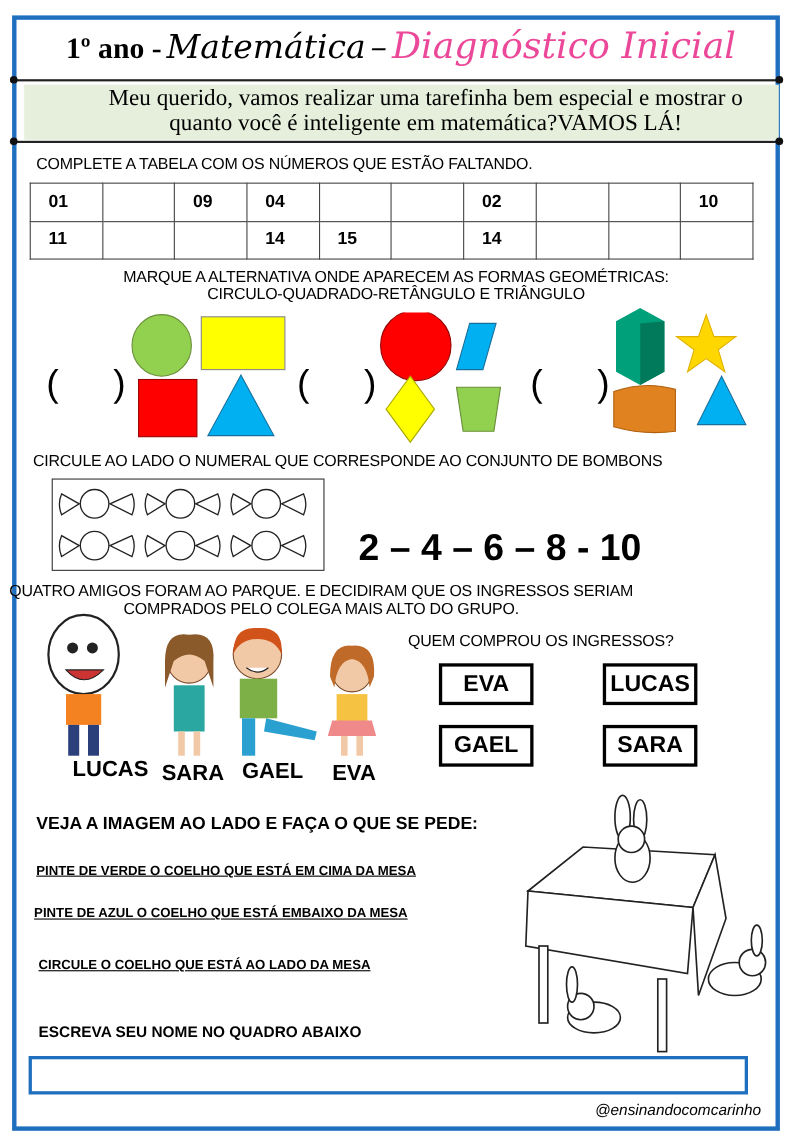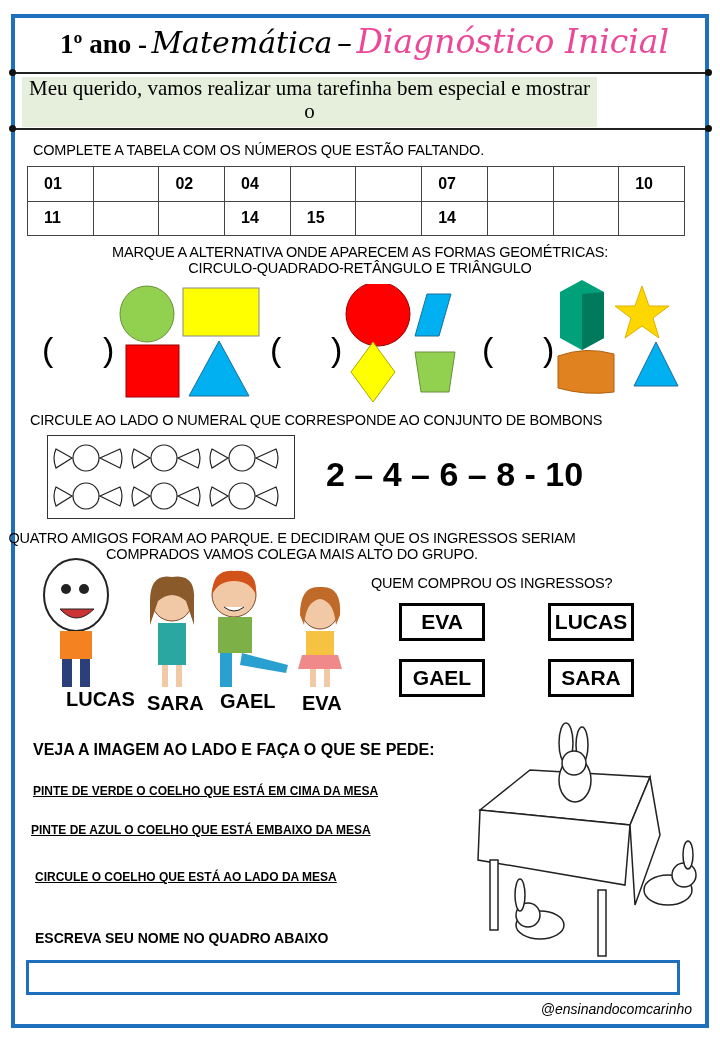--- a/index.html
+++ b/index.html
@@ -5,27 +5,27 @@
   html,body{margin:0;padding:0;background:#fff;}
   body{width:720px;height:1040px;position:relative;overflow:hidden;font-family:"Liberation Sans",sans-serif;color:#000;}
   .frame{position:absolute;left:11px;top:14px;width:698px;height:1014px;border:4px solid #1f6fbf;box-sizing:border-box;}
   .abs{position:absolute;}
   .title{left:60px;top:22px;width:640px;height:50px;white-space:nowrap;}
   .t1{font-family:Liberation Serif, serif;font-weight:bold;font-size:27px;}
   .t2{font-family:"DejaVu Serif",serif;font-style:italic;font-size:30px;}
   .t3{font-family:"DejaVu Serif",serif;font-style:italic;font-size:33px;color:#ec4899;}
   .hline{height:1.5px;background:#222;left:12px;width:697px;}
   .dot{width:7px;height:7px;border-radius:50%;background:#111;}
-  .intro{left:22px;top:77px;width:575px;height:50px;background:#e6efdc;font-family:"Liberation Serif",serif;font-size:21px;line-height:23px;text-align:center;}
+  .intro{left:22px;top:77px;width:642px;height:50px;background:#e6efdc;font-family:"Liberation Serif",serif;font-size:21px;line-height:23px;text-align:center;padding-left:44px;}
   .h{font-weight:normal;font-size:14.5px;letter-spacing:-0.2px;}
   table.nums{position:absolute;left:27px;top:166px;width:658px;height:70px;border-collapse:collapse;}
   table.nums td{border:1.5px solid #444;width:10%;font-weight:bold;font-size:16px;padding-left:16px;box-sizing:border-box;}
   .paren{font-size:34px;}
   .candybox{left:47px;top:435px;width:246px;height:82px;border:1.5px solid #333;}
-  .big{font-weight:bold;font-size:34px;}
+  .big{font-weight:bold;font-size:34px;margin-top:24px;}
   .ansbox{border:3px solid #000;width:86px;height:38px;display:flex;align-items:center;justify-content:center;font-weight:bold;font-size:21px;box-sizing:border-box;}
   .kname{font-weight:bold;font-size:20px;}
   .u{text-decoration:underline;font-weight:bold;font-size:12px;}
   .namebox{left:26px;top:960px;width:654px;height:35px;border:3px solid #1f6fbf;box-sizing:border-box;}
   .credit{right:28px;top:1001px;font-style:italic;font-size:14px;}
 </style>
 </head>
 <body>
 
 <div class="frame"></div>
@@ -36,37 +36,38 @@
   <span class="t2">–</span>
   <span class="t3">Diagnóstico Inicial</span>
 </div>
 
 <div class="abs hline" style="top:72px"></div>
 <div class="abs dot" style="left:9px;top:69px"></div>
 <div class="abs dot" style="left:705px;top:69px"></div>
 
 <div class="abs intro">
   <div>Meu querido, vamos realizar uma tarefinha bem especial e mostrar o</div>
+  <div>quanto você é inteligente em matemática?VAMOS LÁ!</div>
 </div>
 
 <div class="abs hline" style="top:128px"></div>
 <div class="abs dot" style="left:9px;top:125px"></div>
 <div class="abs dot" style="left:705px;top:125px"></div>
 
 <div class="abs h" style="left:33px;top:142px">COMPLETE A TABELA COM OS NÚMEROS QUE ESTÃO FALTANDO.</div>
 <table class="nums">
   <tbody>
       <tr>
     <td>01</td>
     <td></td>
+    <td>09</td>
+    <td>04</td>
+    <td></td>
+    <td></td>
     <td>02</td>
-    <td>04</td>
-    <td></td>
-    <td></td>
-    <td>07</td>
     <td></td>
     <td></td>
     <td>10</td>
   </tr>
   <tr>
     <td>11</td>
     <td></td>
     <td></td>
     <td>14</td>
     <td>15</td>
@@ -146,21 +147,21 @@
           <circle cx="30" cy="14" r="13"></circle>
           <path d="M64,5 L44,14 L64,24 Q68,14 64,5Z"></path>
         </g>
     </g>
   </svg>
 </div>
 <div class="abs big" style="left:326px;top:455px">2 – 4 – 6 – 8 - 10</div>
 
 <div class="abs h" style="left:0;width:584px;top:530px;text-align:center;">
   <div>QUATRO AMIGOS  FORAM AO  PARQUE. E DECIDIRAM QUE OS INGRESSOS SERIAM</div>
-  <div>COMPRADOS VAMOS COLEGA MAIS ALTO DO GRUPO.</div>
+  <div>COMPRADOS PELO COLEGA MAIS ALTO DO GRUPO.</div>
 </div>
 
 <svg class="abs" style="left:38px;top:555px" width="320" height="140">
   <g>
     <ellipse cx="38" cy="40" rx="32" ry="36" fill="#fff" stroke="#222" stroke-width="2"></ellipse>
     <circle cx="28" cy="34" r="5" fill="#222"></circle>
       <circle cx="46" cy="34" r="5" fill="#222"></circle>
     <path d="M22,54 Q38,72 56,54 Z" fill="#c33" stroke="#222"></path>
     <rect x="22" y="76" width="32" height="28" fill="#f58220"></rect>
     <rect x="24" y="104" width="10" height="28" fill="#2b3f7a"></rect>

